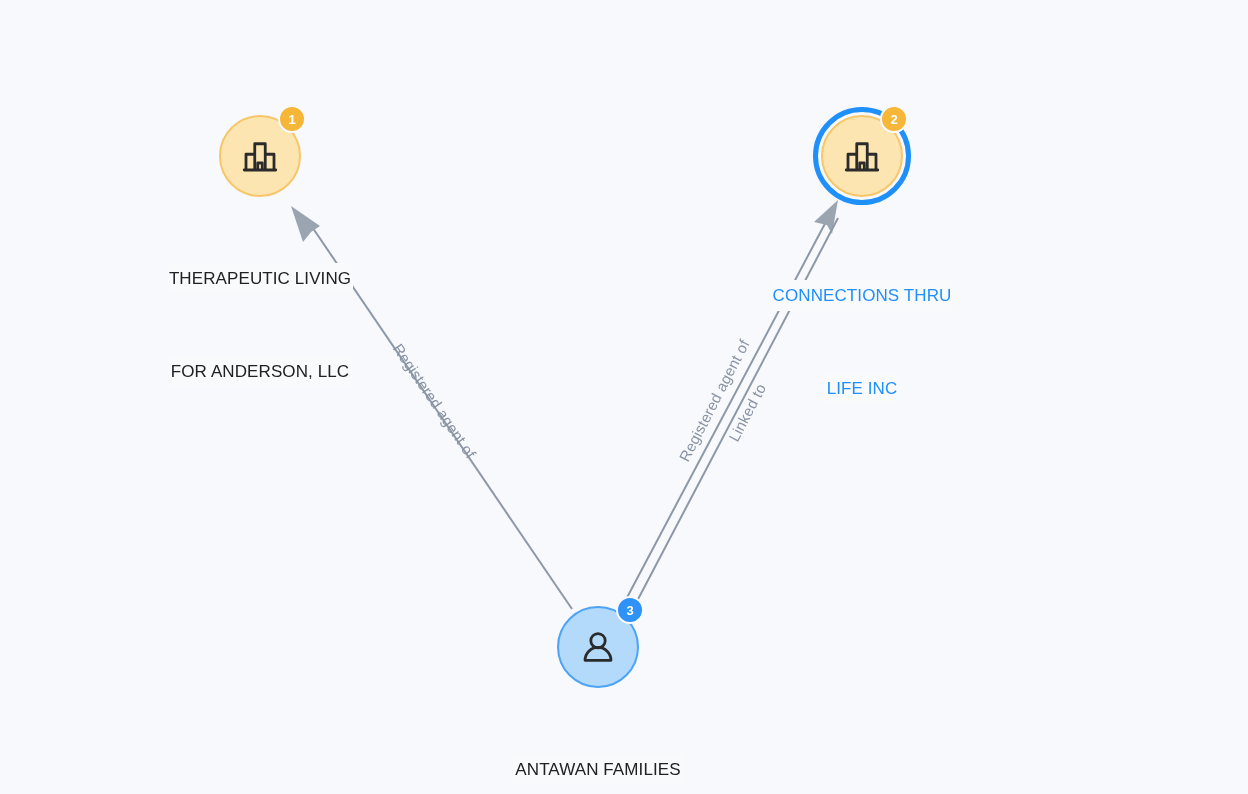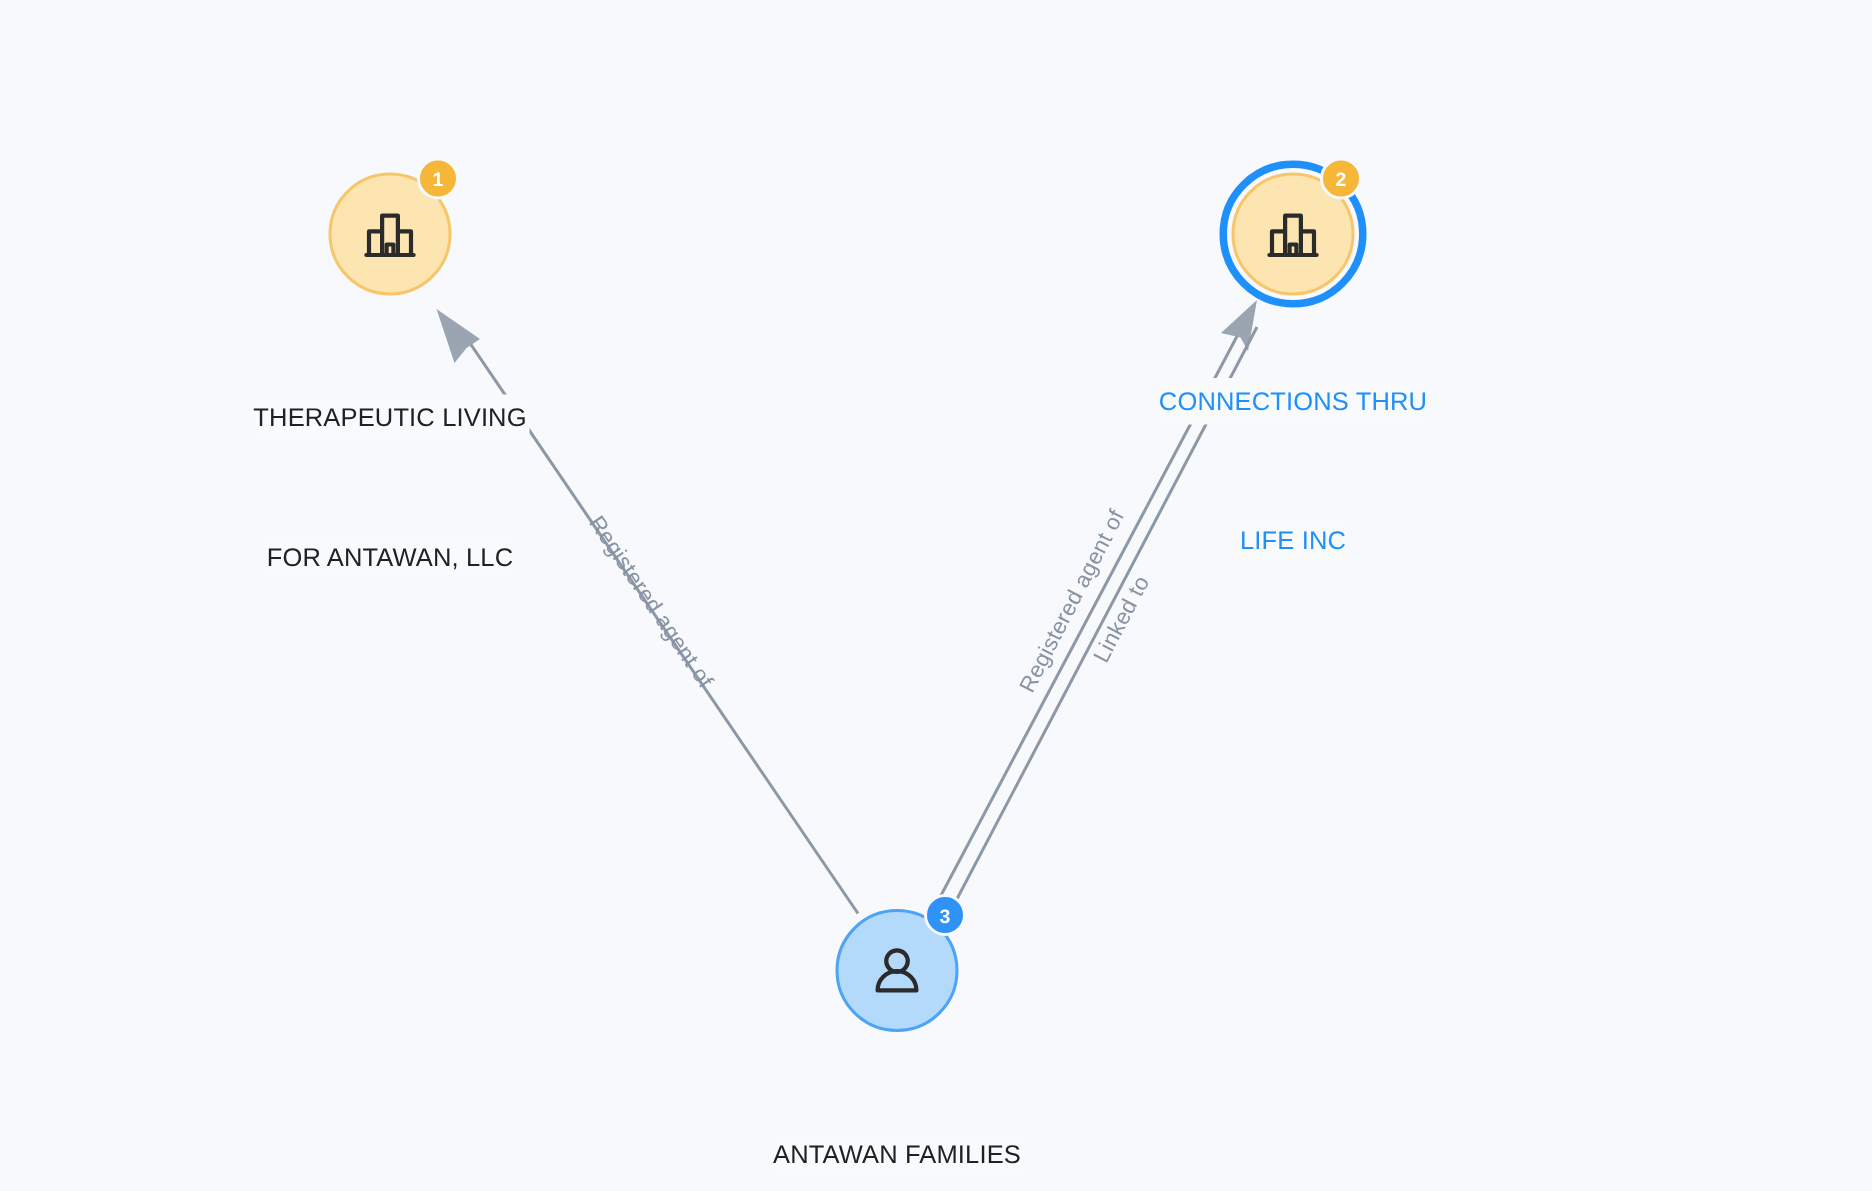--- a/index.html
+++ b/index.html
@@ -155,37 +155,37 @@
         <path d="M9 20V5h6v15" stroke="#2b2b2b" stroke-width="1.6" stroke-linejoin="round"></path>
         <path d="M4 20v-9h5" stroke="#2b2b2b" stroke-width="1.6" stroke-linejoin="round"></path>
         <path d="M15 11h5v9" stroke="#2b2b2b" stroke-width="1.6" stroke-linejoin="round"></path>
         <path d="M3 20h18" stroke="#2b2b2b" stroke-width="1.6" stroke-linecap="round"></path>
         <path d="M10.7 20v-4h2.6v4" stroke="#2b2b2b" stroke-width="1.6" stroke-linejoin="round"></path>
       </svg>
     </div>
     <div class="badge badge-org">1</div>
     <div class="node-label label-default" style="left:0px; top:45px; width:340px;">
       <span class="label-line">THERAPEUTIC LIVING</span>
-      <span class="label-line">FOR ANTAWAN, LLC</span>
+      <span class="label-line">FOR ANDERSON, LLC</span>
     </div>
   </div>
 
   <div class="node node-org" style="left:862px; top:156px;">
     <div class="selection-ring"></div>
     <div class="node-circle">
       <svg width="42" height="42" viewBox="0 0 24 24" fill="none">
         <path d="M9 20V5h6v15" stroke="#2b2b2b" stroke-width="1.6" stroke-linejoin="round"></path>
         <path d="M4 20v-9h5" stroke="#2b2b2b" stroke-width="1.6" stroke-linejoin="round"></path>
         <path d="M15 11h5v9" stroke="#2b2b2b" stroke-width="1.6" stroke-linejoin="round"></path>
         <path d="M3 20h18" stroke="#2b2b2b" stroke-width="1.6" stroke-linecap="round"></path>
         <path d="M10.7 20v-4h2.6v4" stroke="#2b2b2b" stroke-width="1.6" stroke-linejoin="round"></path>
       </svg>
     </div>
     <div class="badge badge-org">2</div>
-    <div class="node-label label-selected" style="left:0px; top:34px; width:340px;">
+    <div class="node-label label-selected" style="left:0px; top:62px; width:340px;">
       <span class="label-line">CONNECTIONS THRU</span>
       <span class="label-line">LIFE INC</span>
     </div>
   </div>
 
   <div class="node node-person" style="left:598px; top:647px;">
     <div class="node-circle">
       <svg width="42" height="42" viewBox="0 0 24 24" fill="none">
         <circle cx="12" cy="8.4" r="4.1" stroke="#2b2b2b" stroke-width="1.6"></circle>
         <path d="M4.6 19.6a7.4 7.4 0 0 1 14.8 0z" stroke="#2b2b2b" stroke-width="1.6" stroke-linejoin="round"></path>

